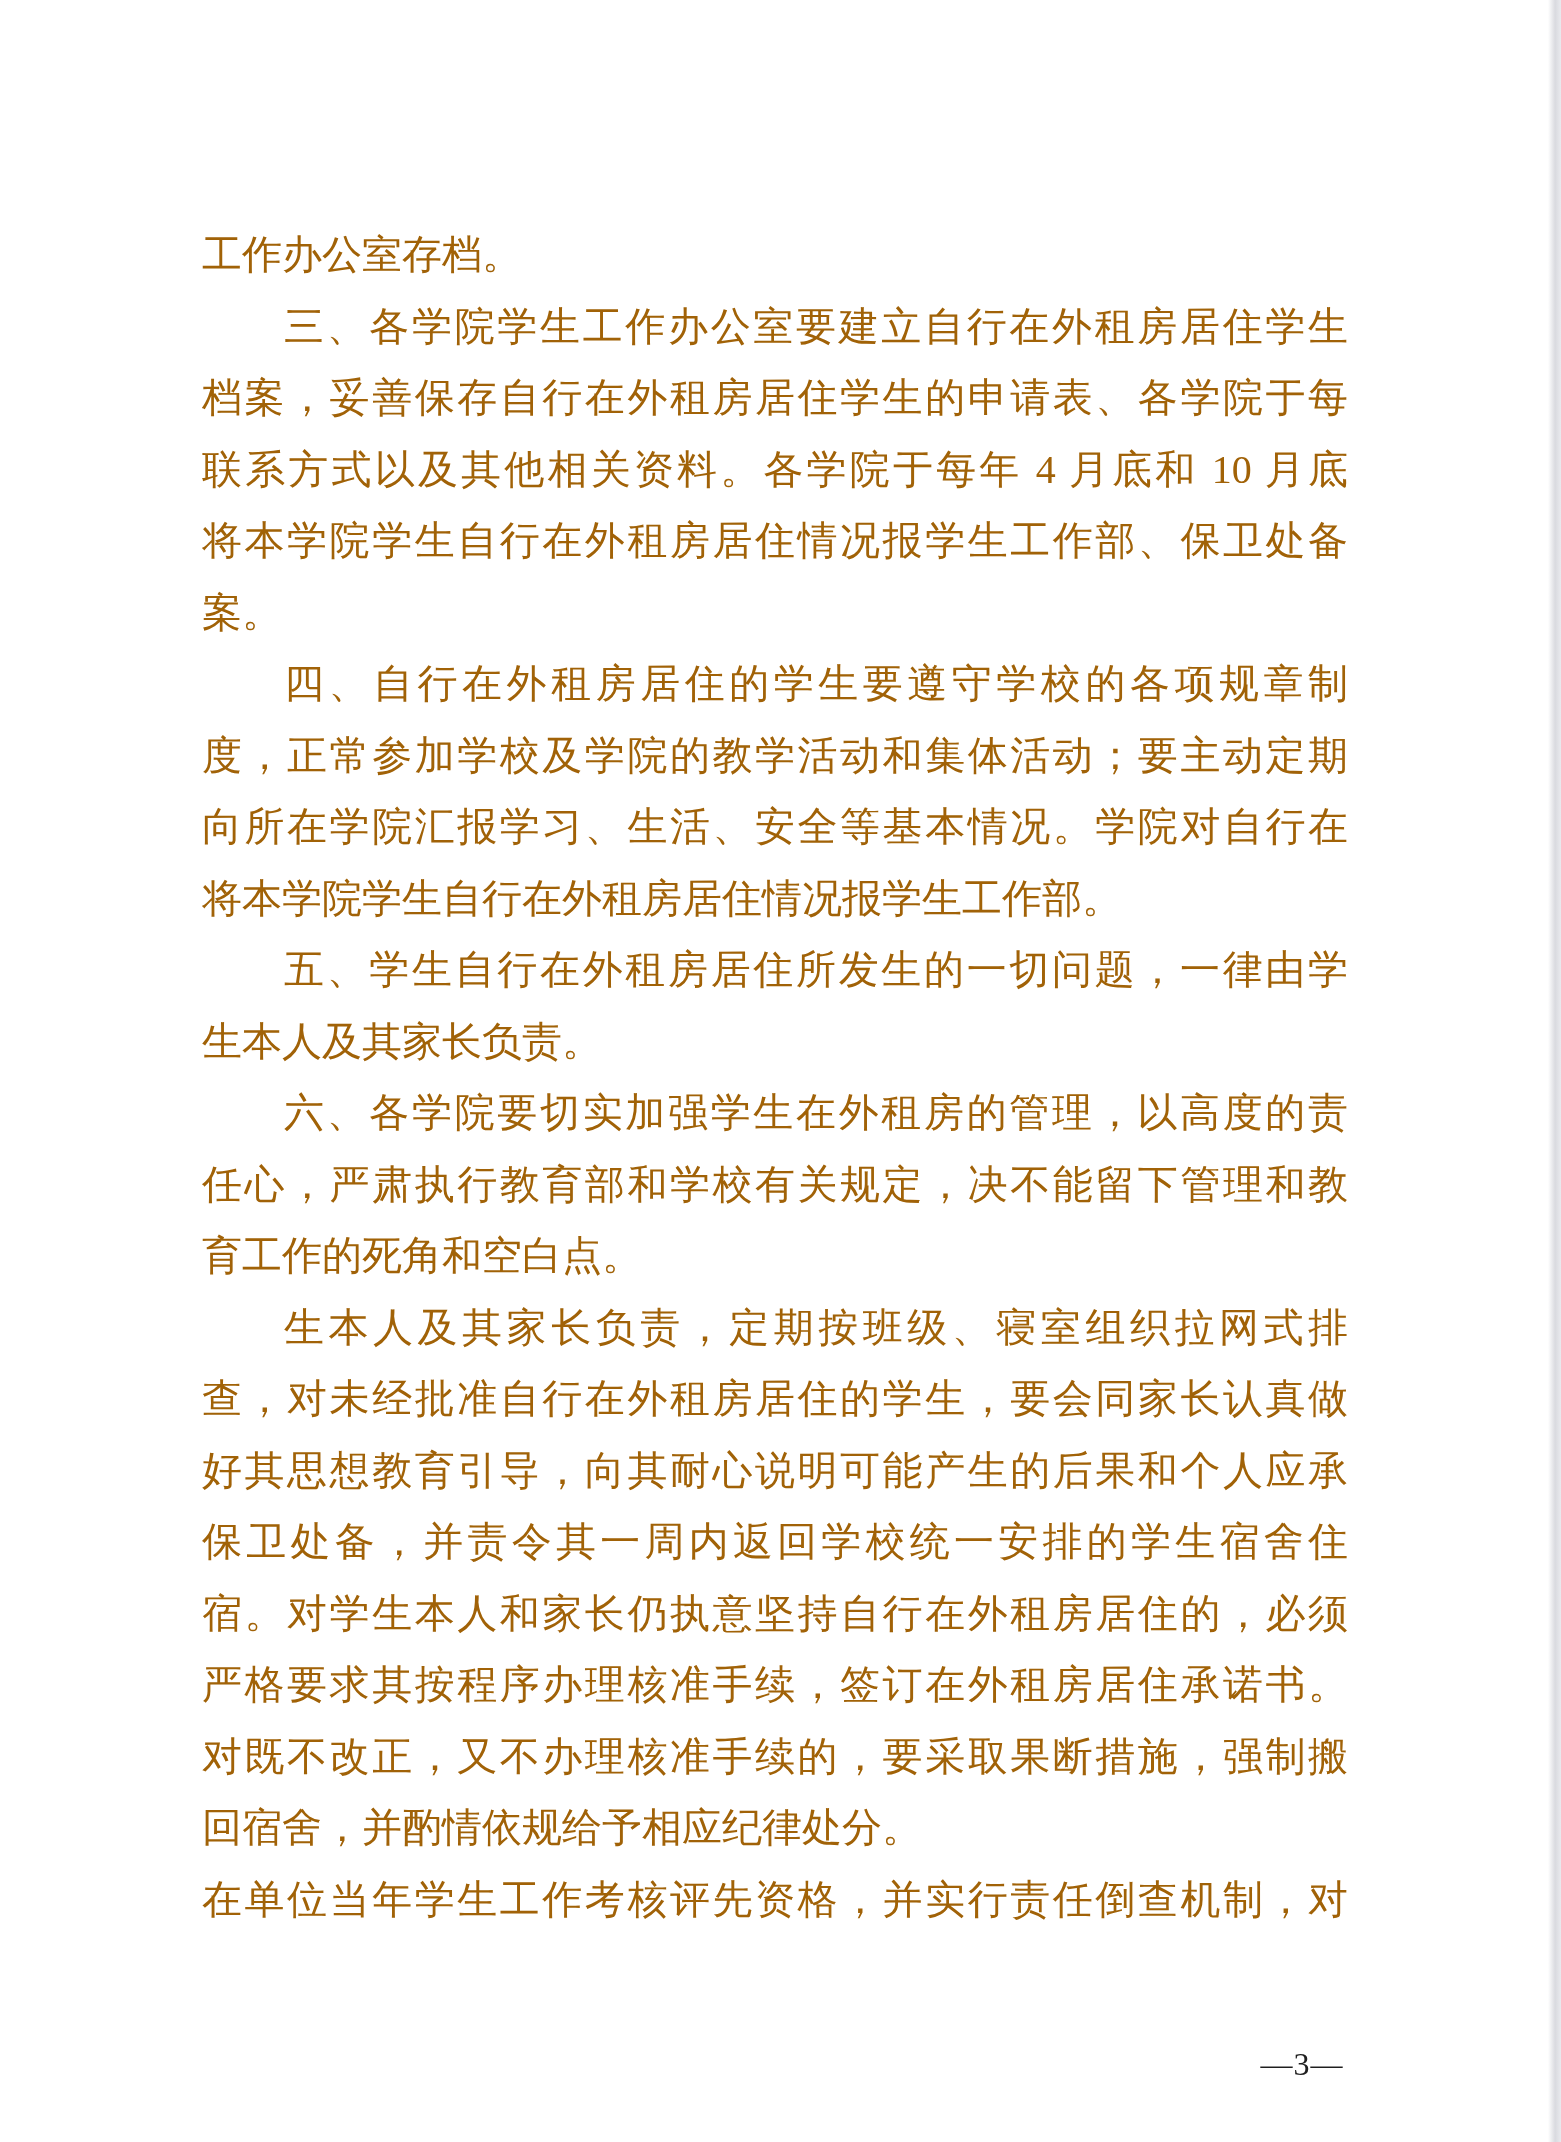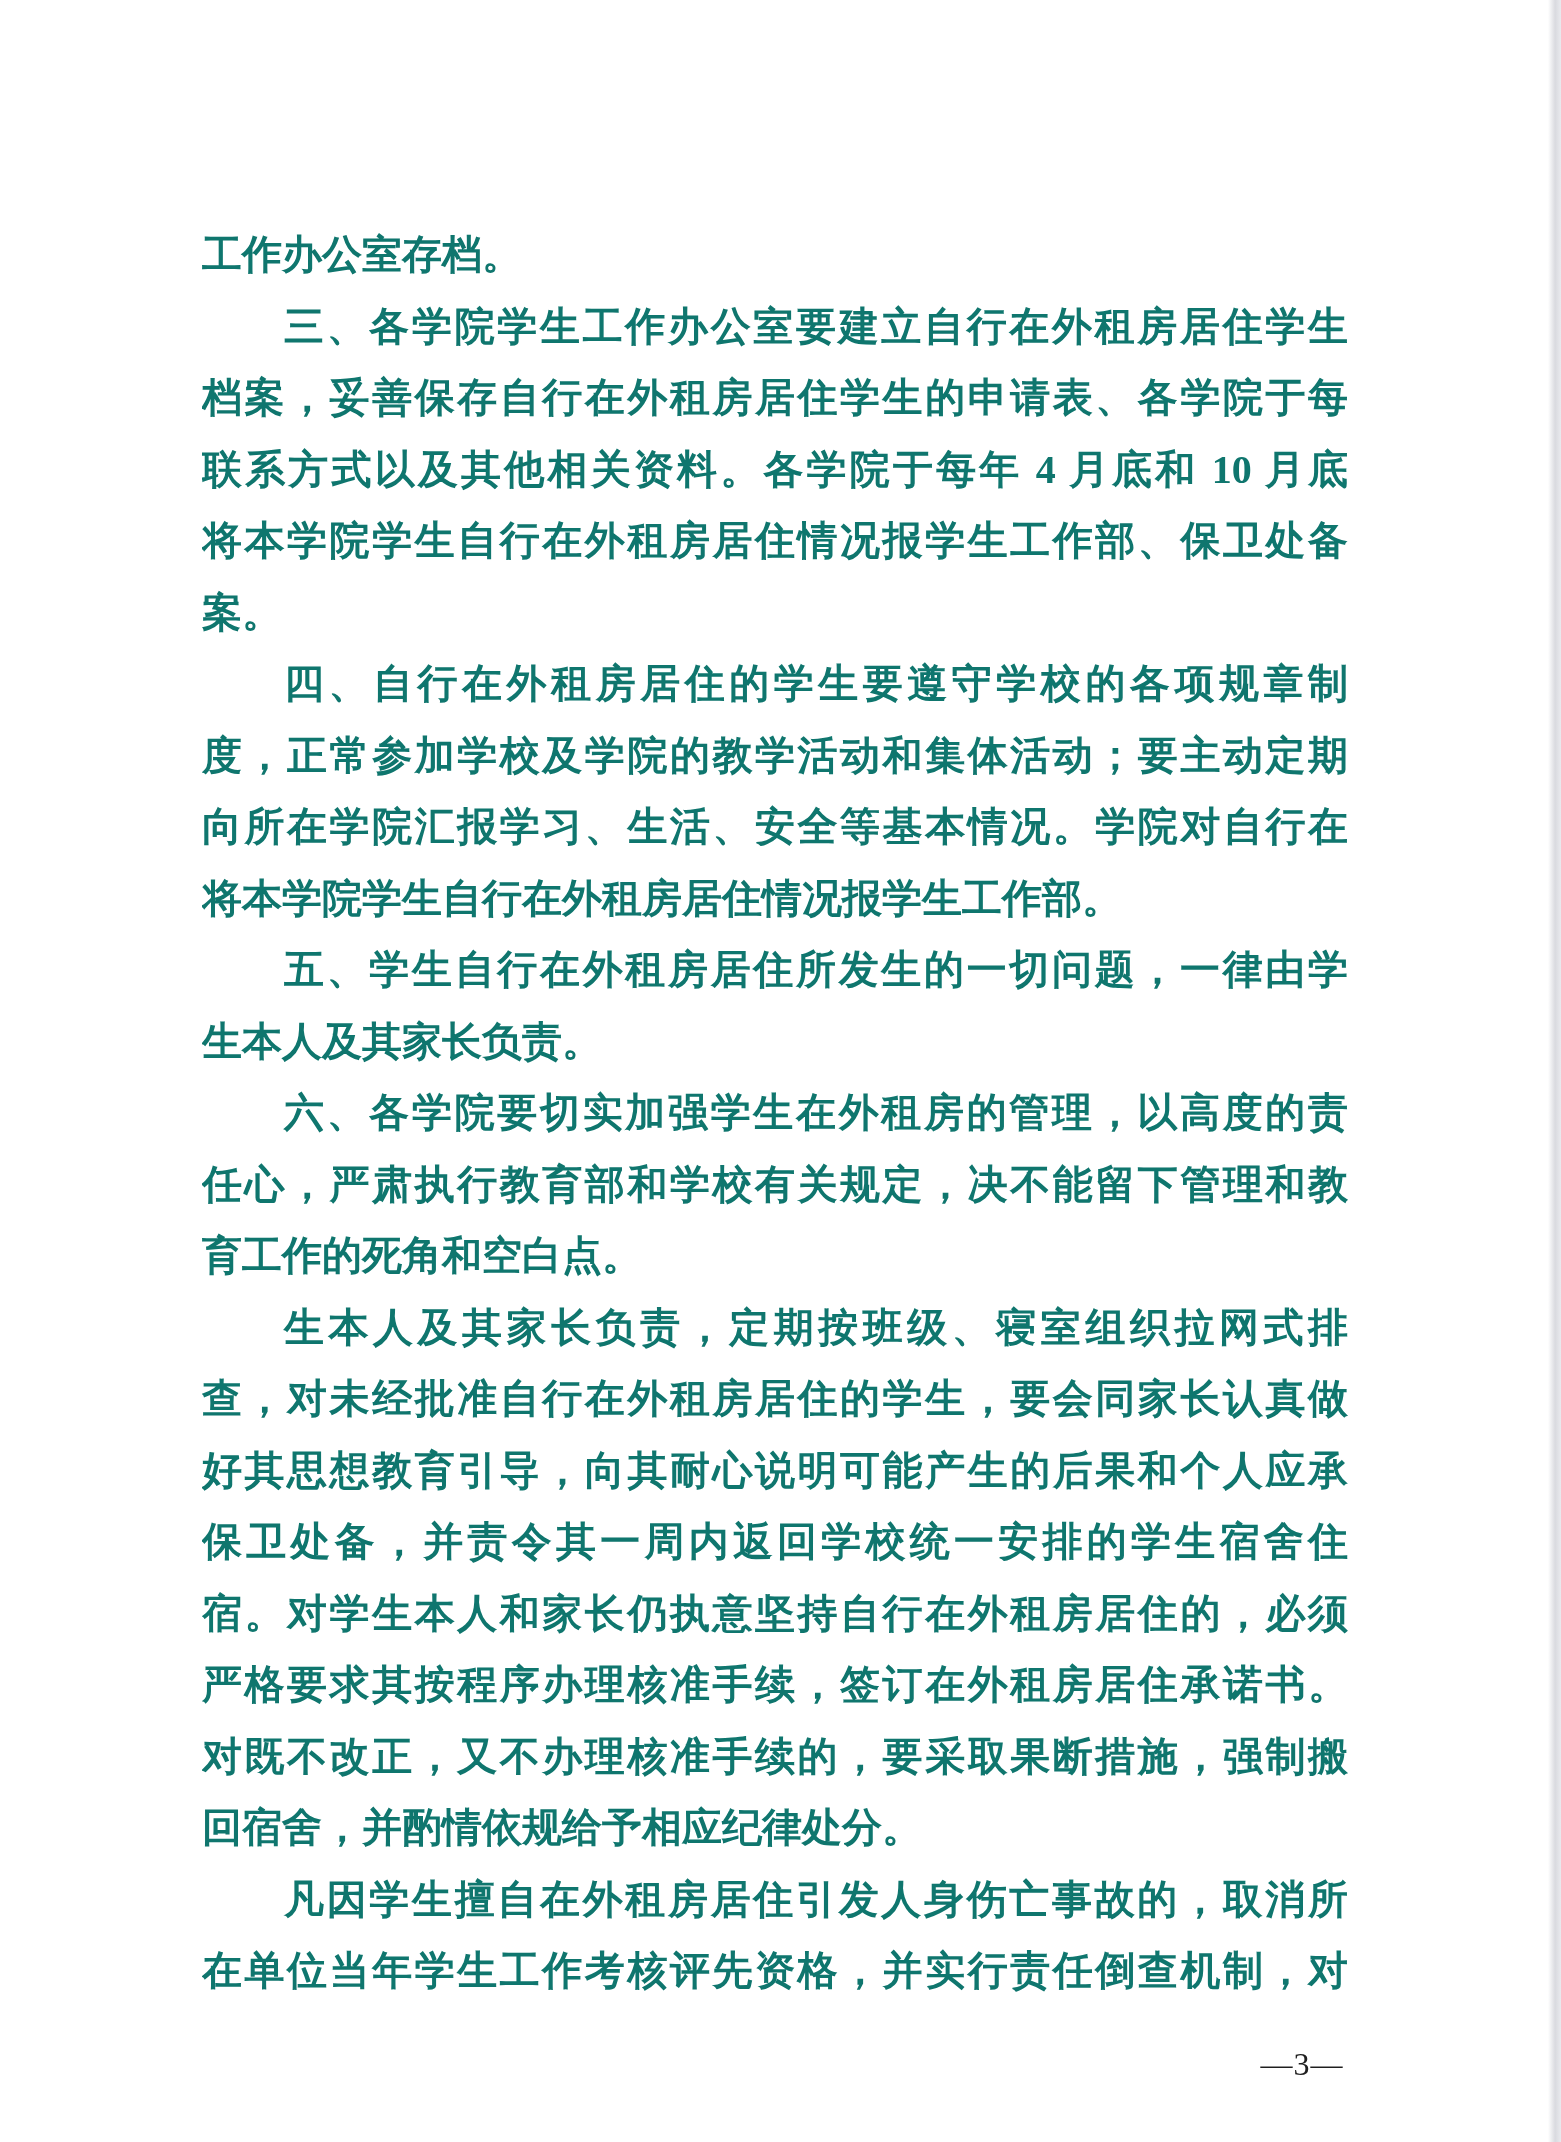--- a/index.html
+++ b/index.html
@@ -15,22 +15,22 @@
     overflow: hidden;
     font-family: "Liberation Serif", serif;
   }
   .body-text {
     position: absolute;
     left: 202px;
     top: 219px;
     width: 1146px;
     font-size: 40px;
     line-height: 71.5px;
-    color: #0f766e;
-    font-weight: 700;
+    color: #a16207;
+    font-weight: 400;
   }
   .line {
     height: 71.5px;
     overflow: hidden;
     text-align: justify;
     text-align-last: justify;
     white-space: normal;
   }
   .line.last {
     text-align: left;
@@ -81,18 +81,17 @@
       <div class="line">任心，严肃执行教育部和学校有关规定，决不能留下管理和教</div>
       <div class="line last">育工作的死角和空白点。</div>
       <div class="line ind">生本人及其家长负责，定期按班级、寝室组织拉网式排</div>
       <div class="line">查，对未经批准自行在外租房居住的学生，要会同家长认真做</div>
       <div class="line">好其思想教育引导，向其耐心说明可能产生的后果和个人应承</div>
       <div class="line">保卫处备，并责令其一周内返回学校统一安排的学生宿舍住</div>
       <div class="line">宿。对学生本人和家长仍执意坚持自行在外租房居住的，必须</div>
       <div class="line">严格要求其按程序办理核准手续，签订在外租房居住承诺书。</div>
       <div class="line">对既不改正，又不办理核准手续的，要采取果断措施，强制搬</div>
       <div class="line last">回宿舍，并酌情依规给予相应纪律处分。</div>
-      <div class="line ind">凡因学生擅自在外租房居住引发人身伤亡事故的，取消所</div>
       <div class="line">在单位当年学生工作考核评先资格，并实行责任倒查机制，对</div>
     </main>
   <div class="page-number">—3—</div>
   <div class="scan-edge"></div>
 </div>
 
 </body></html>

